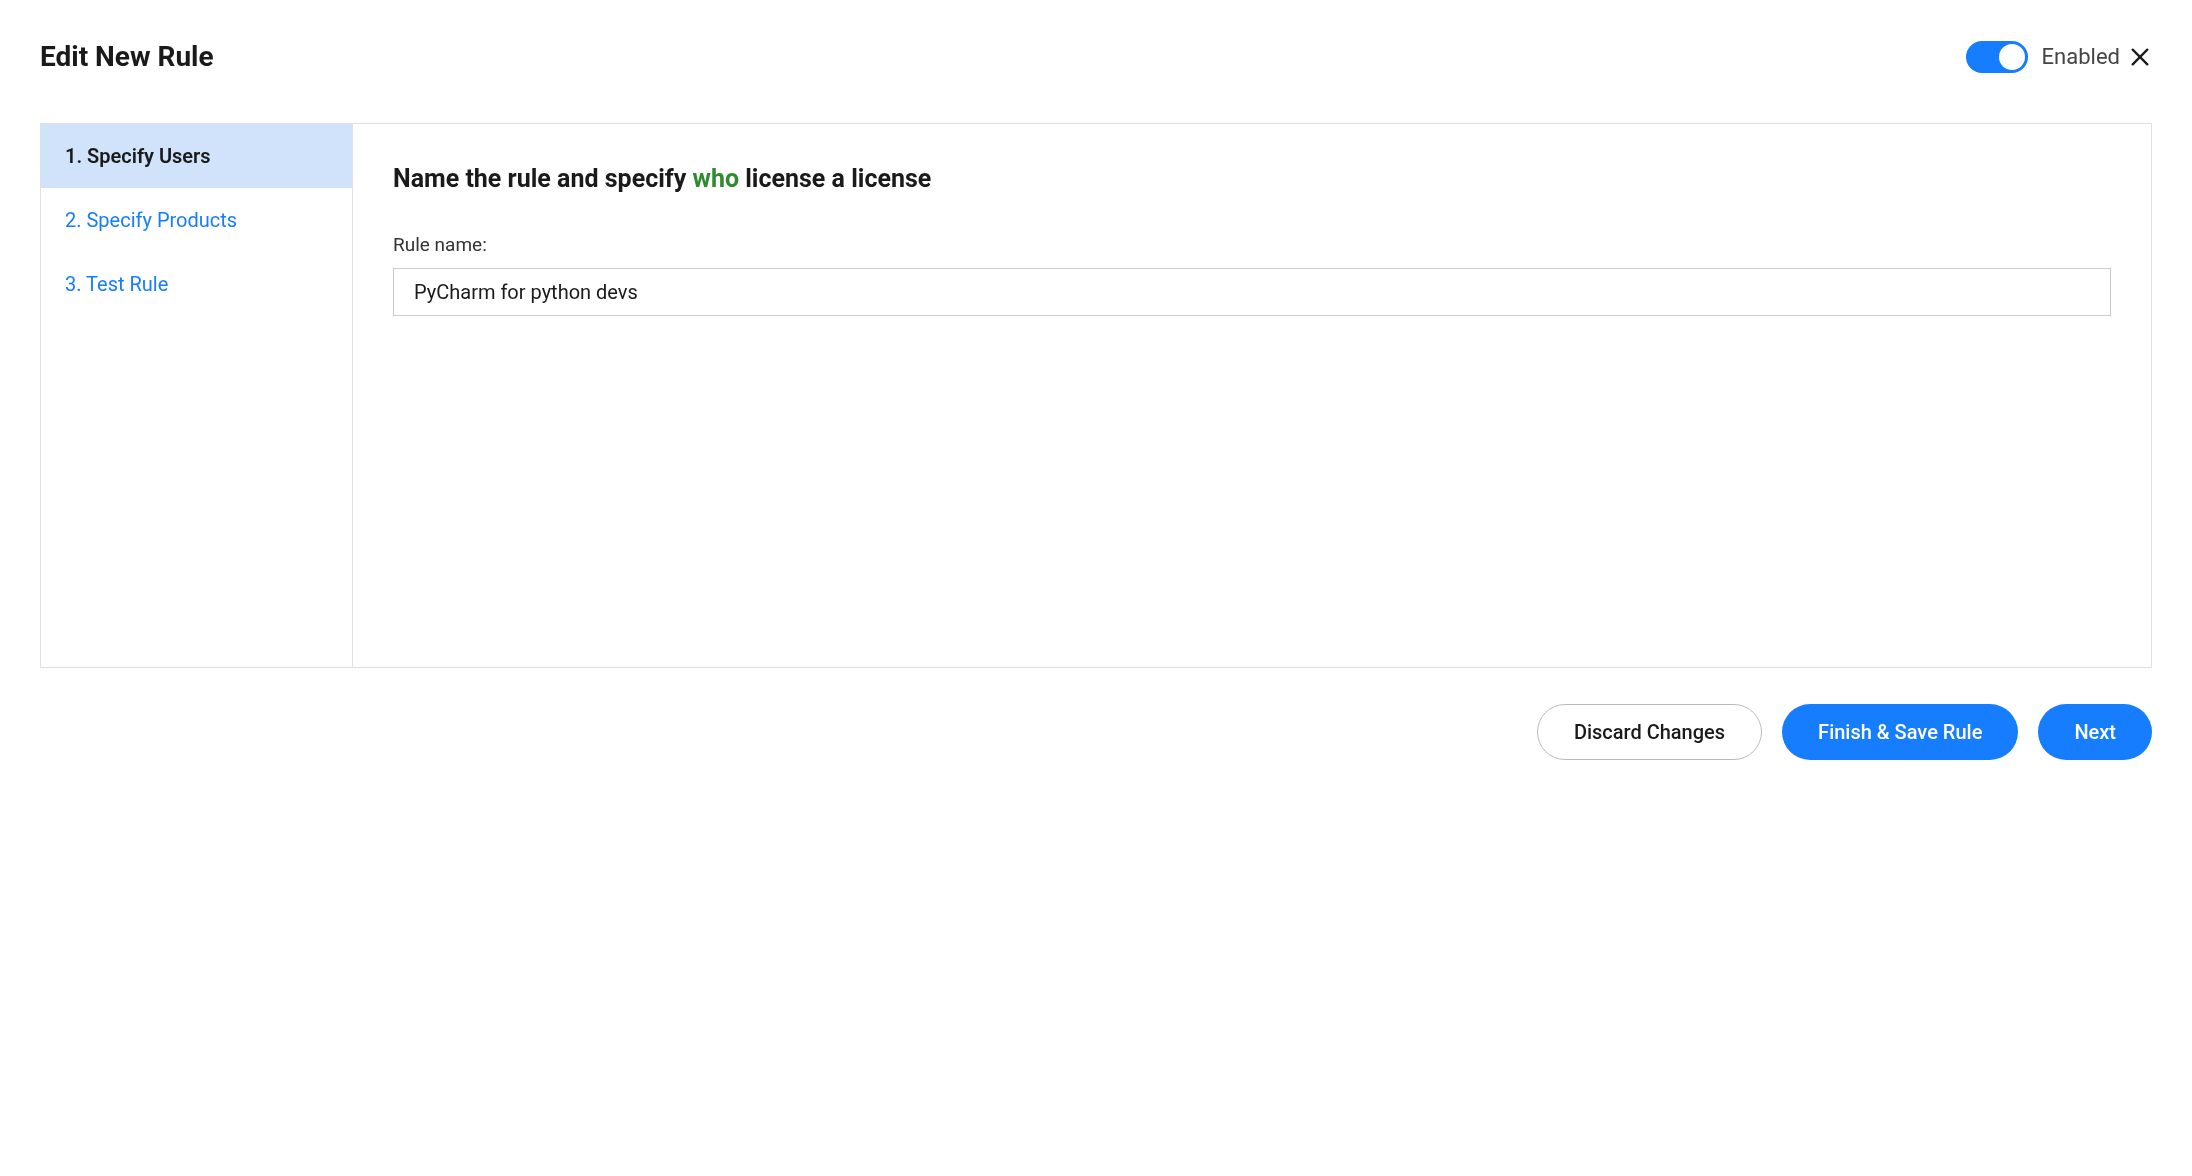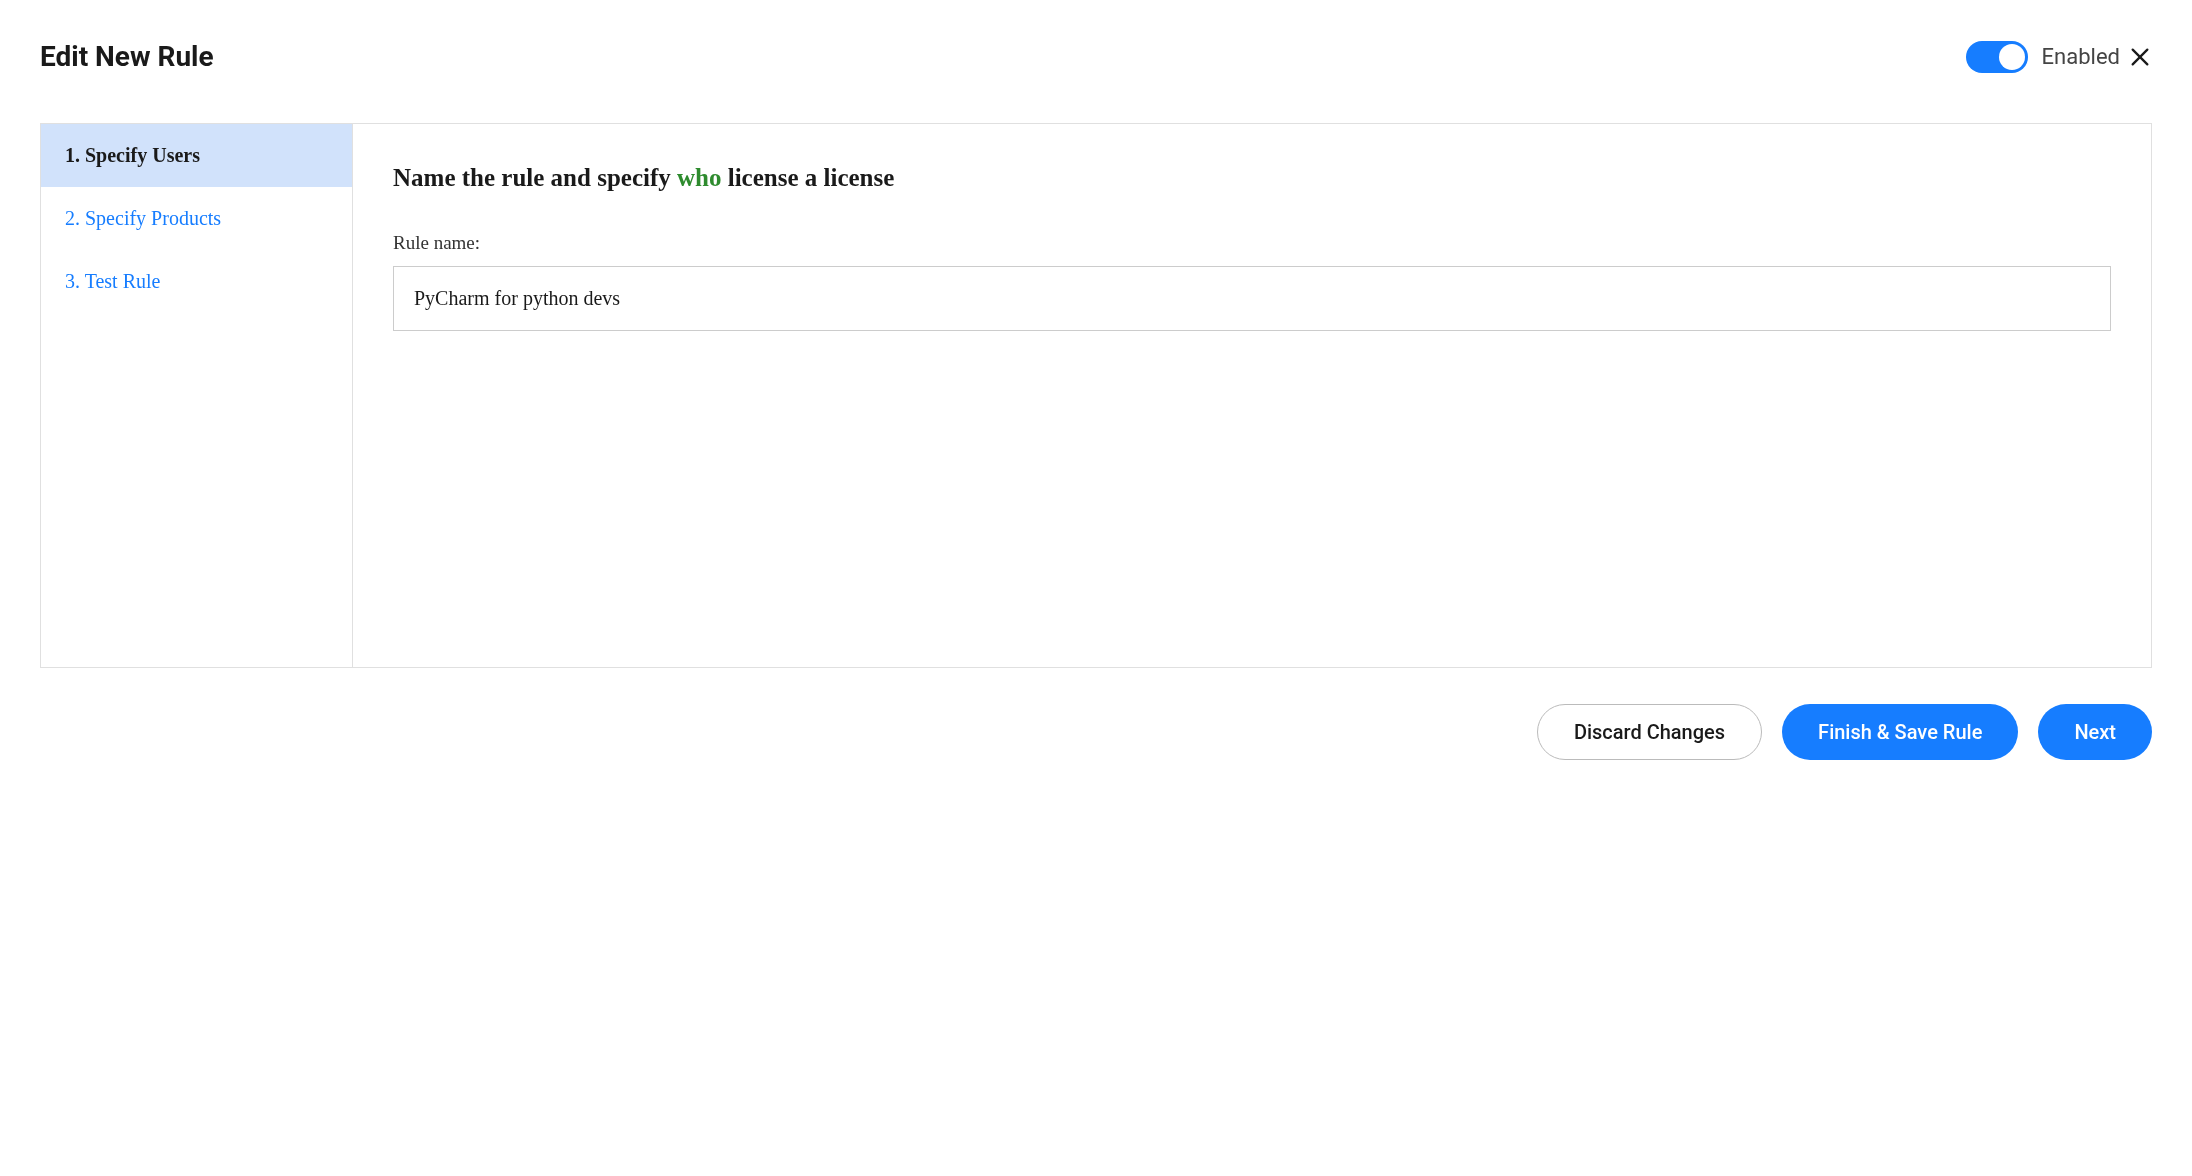--- a/index.html
+++ b/index.html
@@ -63,21 +63,20 @@
       justify-content: center;
     }
     .close-icon svg {
       width: 22px;
       height: 22px;
     }
     .content-area {
       display: flex;
       border: 1px solid #e0e0e0;
       min-height: 545px;
-      font-family: Liberation Serif, serif;
     }
     .sidebar {
       width: 312px;
       border-right: 1px solid #e0e0e0;
       background: #fff;
     }
     .sidebar-item {
       padding: 20px 24px;
       font-size: 20px;
       cursor: pointer;
@@ -105,21 +104,21 @@
       color: #2e8b2e;
     }
     .form-label {
       font-size: 19px;
       color: #333;
       margin-bottom: 12px;
       display: block;
     }
     .text-input {
       width: 100%;
-      height: 65px;
+      height: 48px;
       border: 1px solid #ccc;
       padding: 0 20px;
       font-size: 20px;
       color: #1a1a1a;
       font-family: inherit;
       outline: none;
     }
     .textarea-input {
       width: 100%;
       height: 120px;

